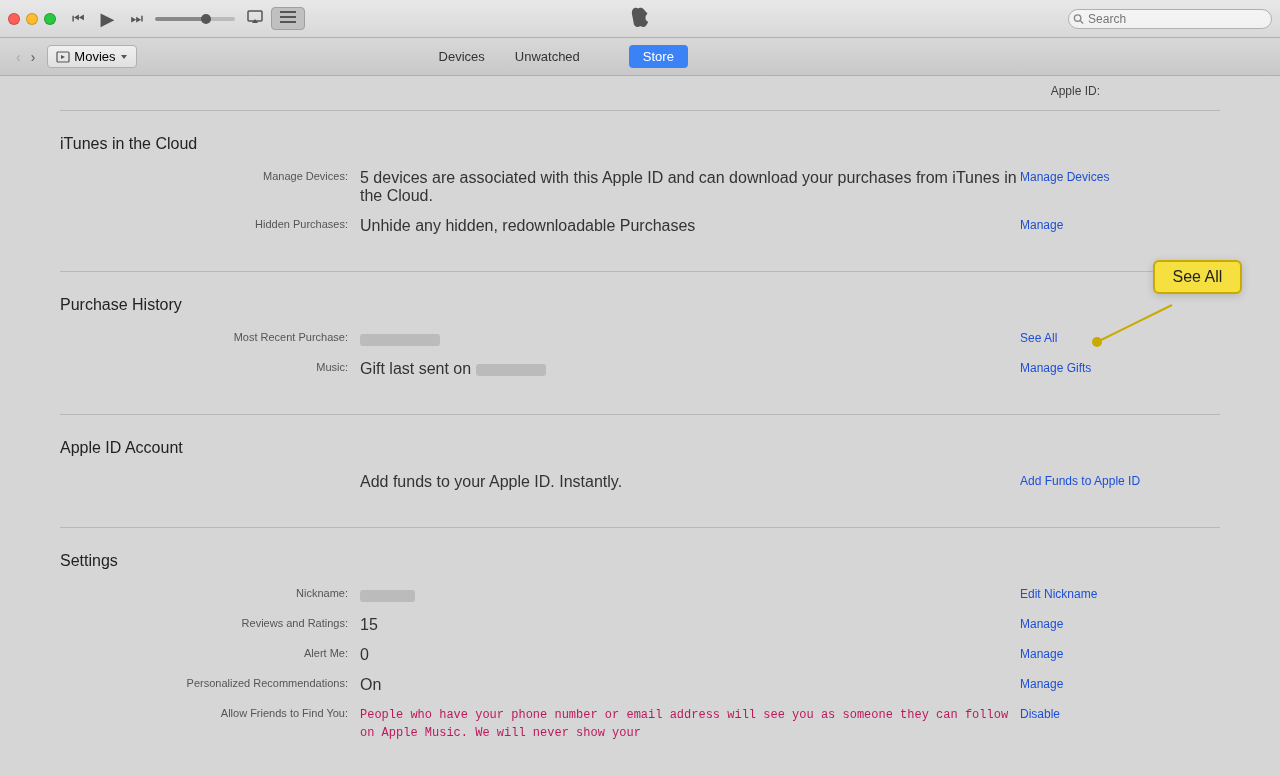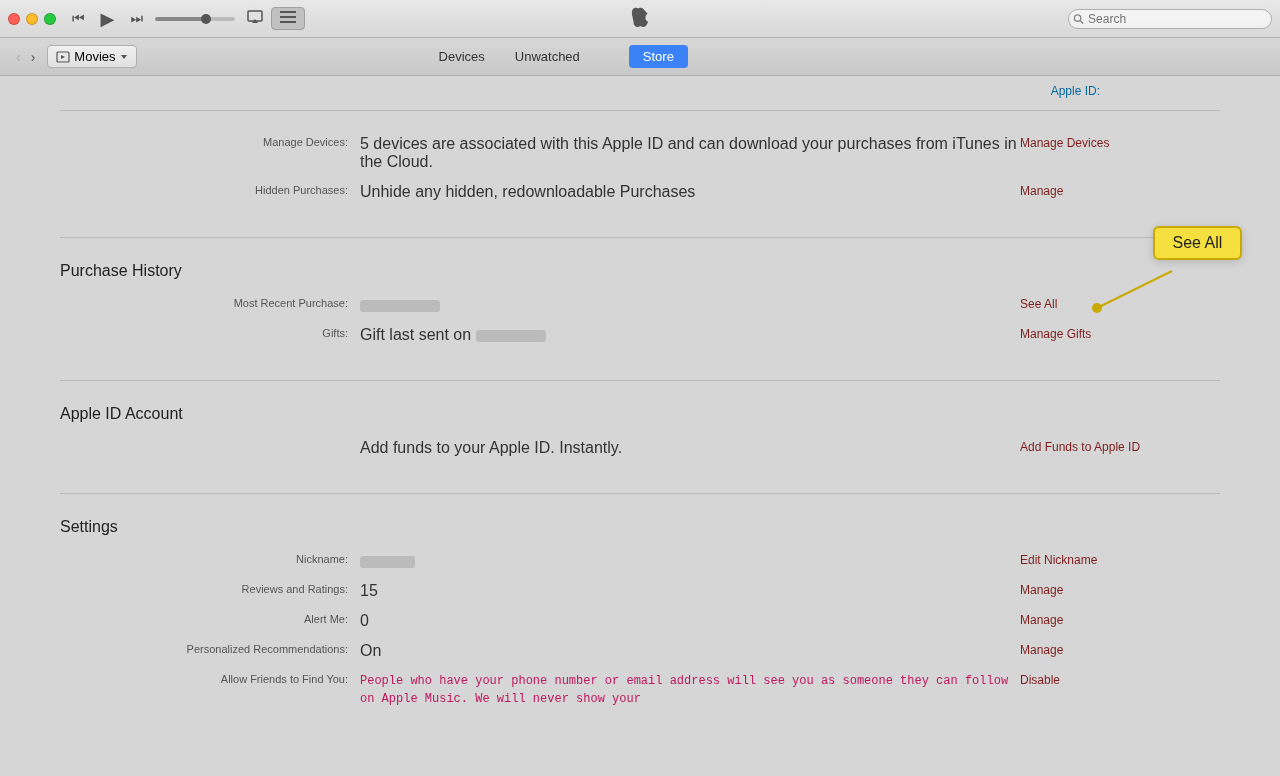--- a/index.html
+++ b/index.html
@@ -159,21 +159,21 @@
     .main-content {
       background: #d6d6d6;
       height: calc(776px - 76px);
       overflow-y: auto;
       padding: 0 0 20px 0;
     }
 
     .top-fade {
       padding: 8px 180px 4px;
       font-size: 12px;
-      color: #0369a1;
+      color: #404040;
       text-align: right;
     }
 
     .divider {
       height: 1px;
       background: #b8b8b8;
       margin: 8px 60px;
     }
 
     .section {
@@ -209,21 +209,21 @@
       color: #333;
       font-size: 16px;
     }
 
     .row-action {
       width: 200px;
       text-align: left;
     }
 
     .link {
-      color: #7f1d1d;
+      color: #1d4ed8;
       cursor: pointer;
       text-decoration: none;
       font-size: 12px;
     }
 
     .redacted-bar {
       display: inline-block;
       height: 12px;
       border-radius: 3px;
       background: #bbb;
@@ -298,20 +298,21 @@
 
 <div class="main-content">
 
   <div class="top-fade">
     <span>Apple ID:</span>
   </div>
 
   <div class="divider"></div>
 
   <div class="section">
+    <div class="section-title">iTunes in the Cloud</div>
 
     <div class="settings-row">
       <div class="row-label">Manage Devices:</div>
       <div class="row-value">5 devices are associated with this Apple ID and can download your purchases from iTunes in the Cloud.</div>
       <div class="row-action">
         <a class="link">Manage Devices</a>
       </div>
     </div>
 
     <div class="settings-row">
@@ -346,21 +347,21 @@
           
           <svg style="position:absolute;right:-130px;top:-30px;z-index:19;" width="100" height="50">
             <line x1="85" y1="5" x2="10" y2="42" stroke="#c8aa00" stroke-width="2"></line>
             <circle cx="10" cy="42" r="5" fill="#c8aa00"></circle>
           </svg>
         </div>
       </div>
     </div>
 
     <div class="settings-row">
-      <div class="row-label">Gifts:</div>
+      <div class="row-label">Music:</div>
       <div class="row-value">
         <span>Gift last sent on </span>
         <span class="redacted-bar" style="width:70px;"></span>
       </div>
       <div class="row-action">
         <a class="link">Manage Gifts</a>
       </div>
     </div>
   </div>
 

